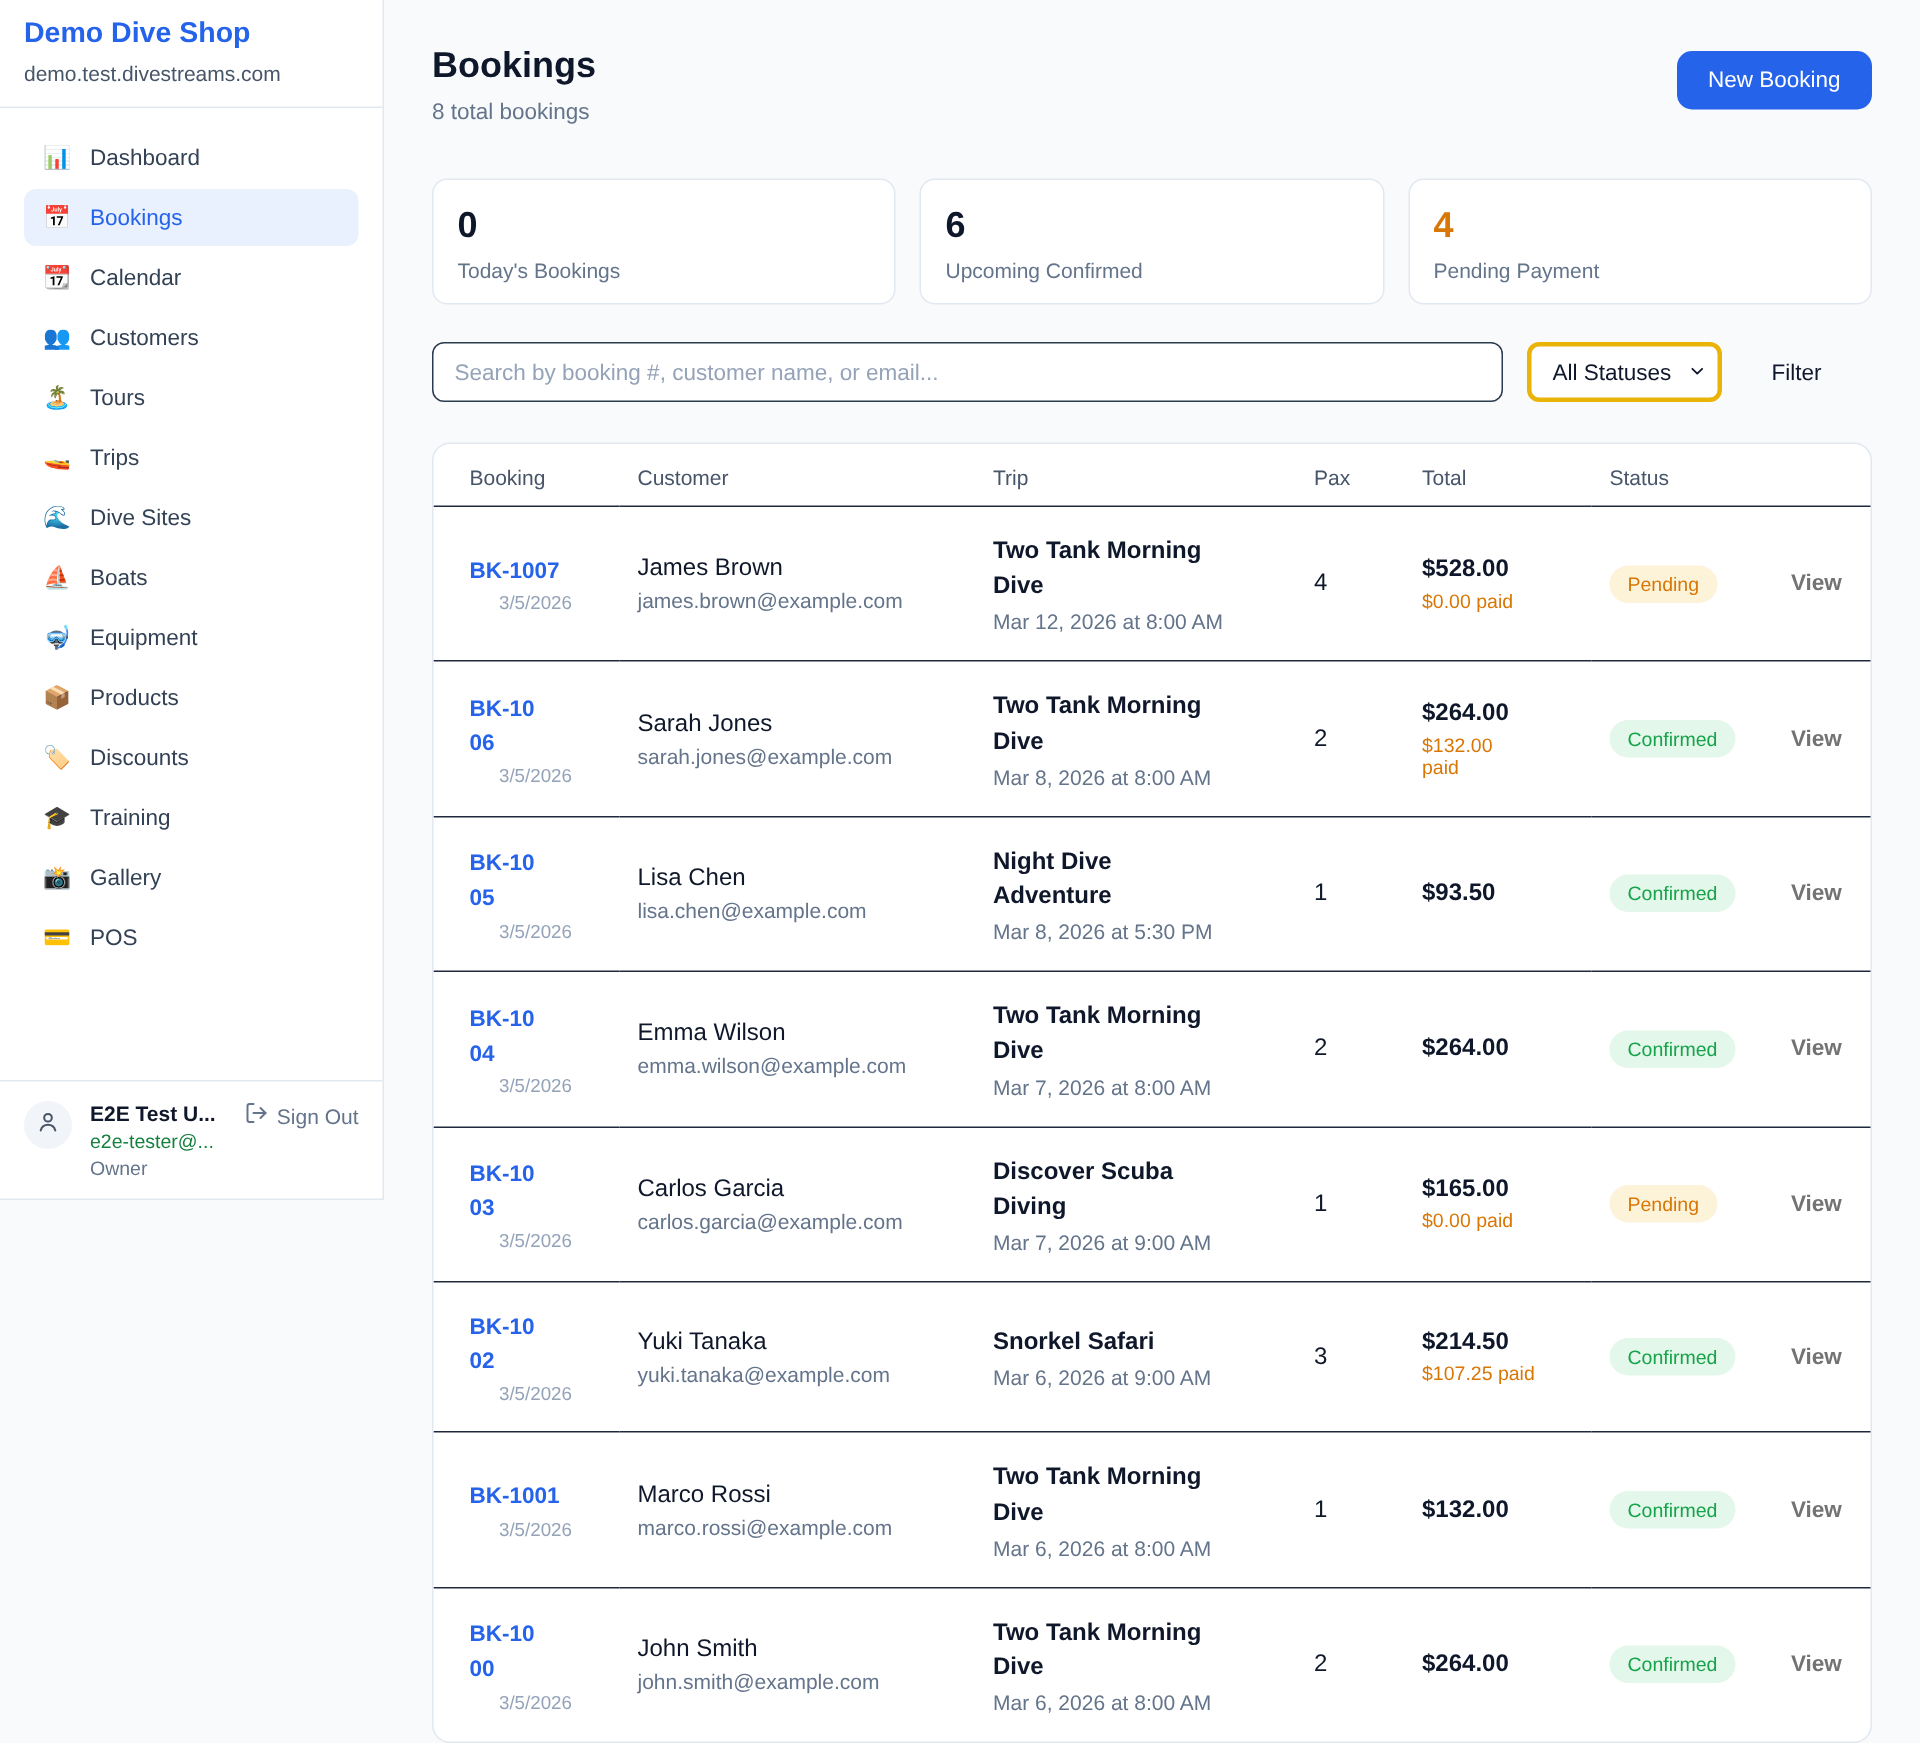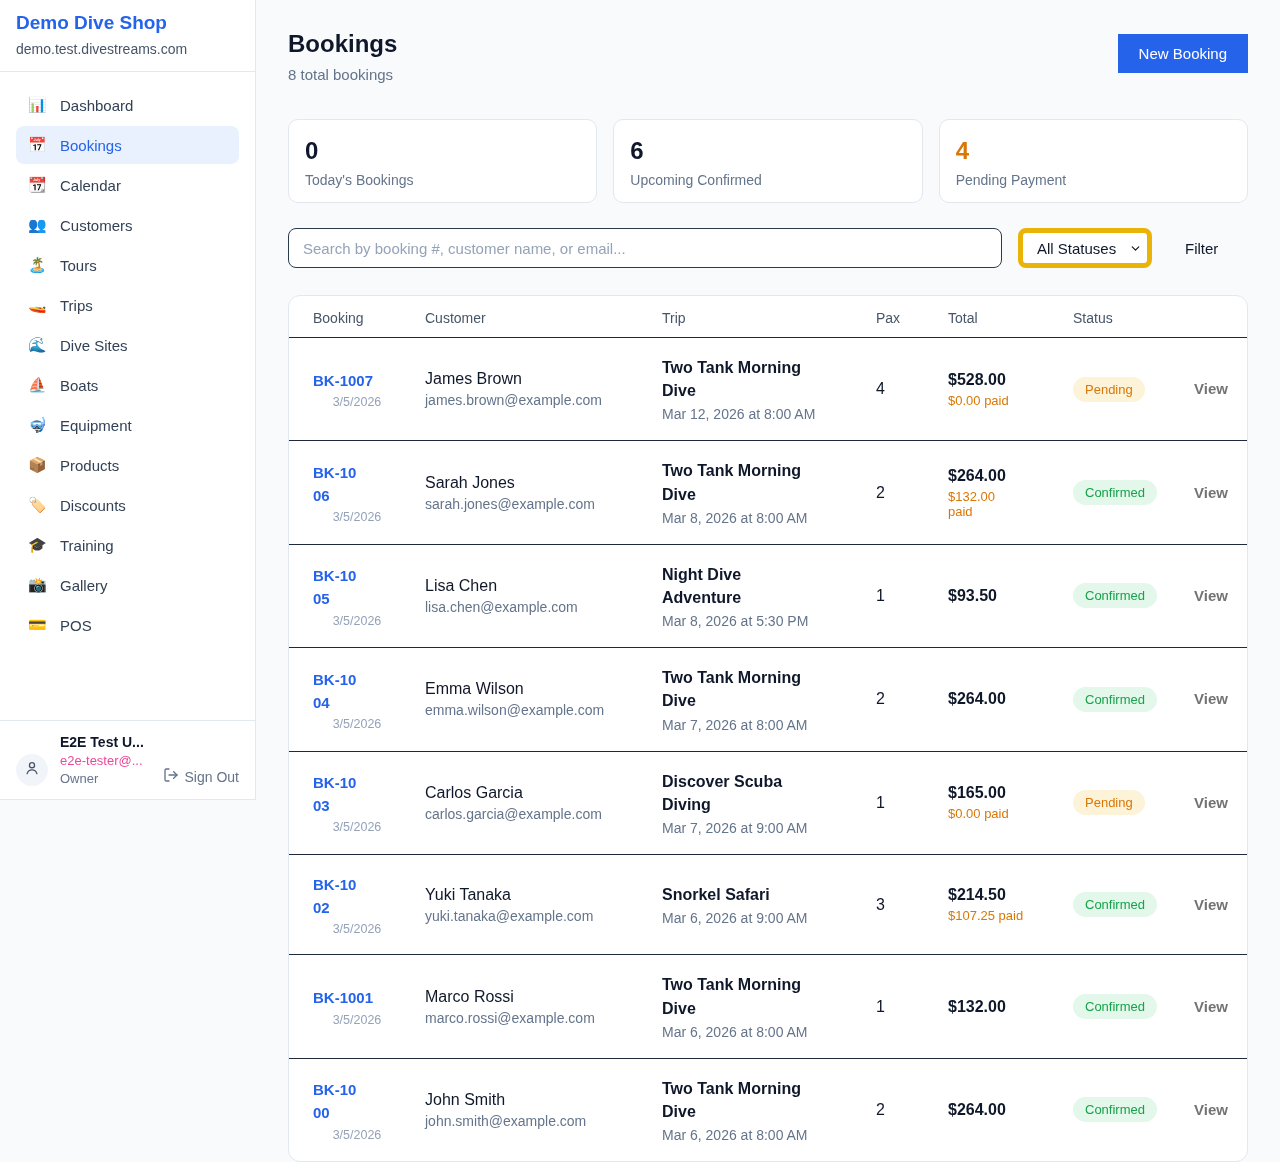--- a/index.html
+++ b/index.html
@@ -24,63 +24,63 @@
   .nav { padding:14px 16px 0; flex:1; }
   .nav-item {
     display:flex; align-items:center; gap:12px;
     padding:10px 12px; border-radius:8px; margin-bottom:2px;
     font-size:15px; color:#334155; cursor:pointer;
   }
   .nav-item.active { background:#e8f1fd; color:#2563eb; }
   .nav-icon { width:20px; font-size:15px; text-align:center; flex:0 0 20px; }
   .user-box {
     border-top:1px solid #e2e8f0;
-    padding:13px 16px; display:flex; align-items:flex-end; gap:12px;
+    padding:13px 16px; display:flex; align-items:flex-start; gap:12px;
   }
   .avatar {
     width:32px; height:32px; border-radius:50%; background:#f1f5f9;
     display:flex; align-items:center; justify-content:center; flex:0 0 32px;
   }
   .user-info { min-width:0; }
   .user-name { font-size:14px; font-weight:bold; color:#0f172a; }
-  .user-email { font-size:13px; color:#ec4899; margin-top:3px; }
+  .user-email { font-size:13px; color:#15803d; margin-top:3px; }
   .user-role { font-size:13px; color:#64748b; margin-top:3px; }
   .signout {
     margin-left:auto; display:flex; align-items:center; gap:6px;
     font-size:14px; color:#64748b; background:none; border:none; cursor:pointer;
     font-family:inherit; white-space:nowrap;
   }
   
   .main { position:absolute; left:256px; top:0; width:1024px; padding:30px 32px; }
   .page-header { display:flex; justify-content:space-between; align-items:flex-start; }
   .page-title { font-size:24px; font-weight:bold; color:#0f172a; }
   .page-subtitle { font-size:15px; color:#64748b; margin-top:8px; }
   .btn-primary {
     background:#2563eb; color:#fff; font-size:15px; font-weight:500;
-    border:none; border-radius:0; padding:11px 21px; cursor:pointer;
+    border:none; border-radius:10px; padding:11px 21px; cursor:pointer;
     font-family:inherit; margin-top:4px;
   }
   .stats { display:grid; grid-template-columns:1fr 1fr 1fr; gap:16px; margin-top:36px; }
   .stat-card {
     background:#fff; border:1px solid #e2e8f0; border-radius:10px;
     padding:17px 16px; height:84px;
   }
   .stat-value { font-size:24px; font-weight:bold; color:#0f172a; }
   .stat-card.accent .stat-value { color:#d97706; }
   .stat-label { font-size:14px; color:#64748b; margin-top:7px; }
   .filter-row { display:flex; align-items:center; margin-top:25px; }
   .search-input {
     width:714px; height:40px; border:1px solid #2c3a4e; border-radius:8px;
     padding:0 14px; font-size:15px; color:#0f172a; background:#fff;
     font-family:inherit; outline:none;
   }
   .search-input::placeholder { color:#94a3b8; }
   .select-wrap { position:relative; margin-left:16px; }
   .status-select {
-    height:40px; border:5px solid #eab308; border-radius:8px;
+    height:40px; border:3px solid #eab308; border-radius:8px;
     padding:0 30px 0 14px; font-size:15px; color:#0f172a; background:#fff;
     font-family:inherit; appearance:none; -webkit-appearance:none; cursor:pointer;
   }
   .select-chevron { position:absolute; right:10px; top:13px; pointer-events:none; }
   .filter-label { margin-left:33px; font-size:15px; color:#0f172a; cursor:pointer; }
   
   .table-card {
     margin-top:27px; background:#fff; border:1px solid #e2e8f0;
     border-radius:12px; overflow:hidden;
   }

